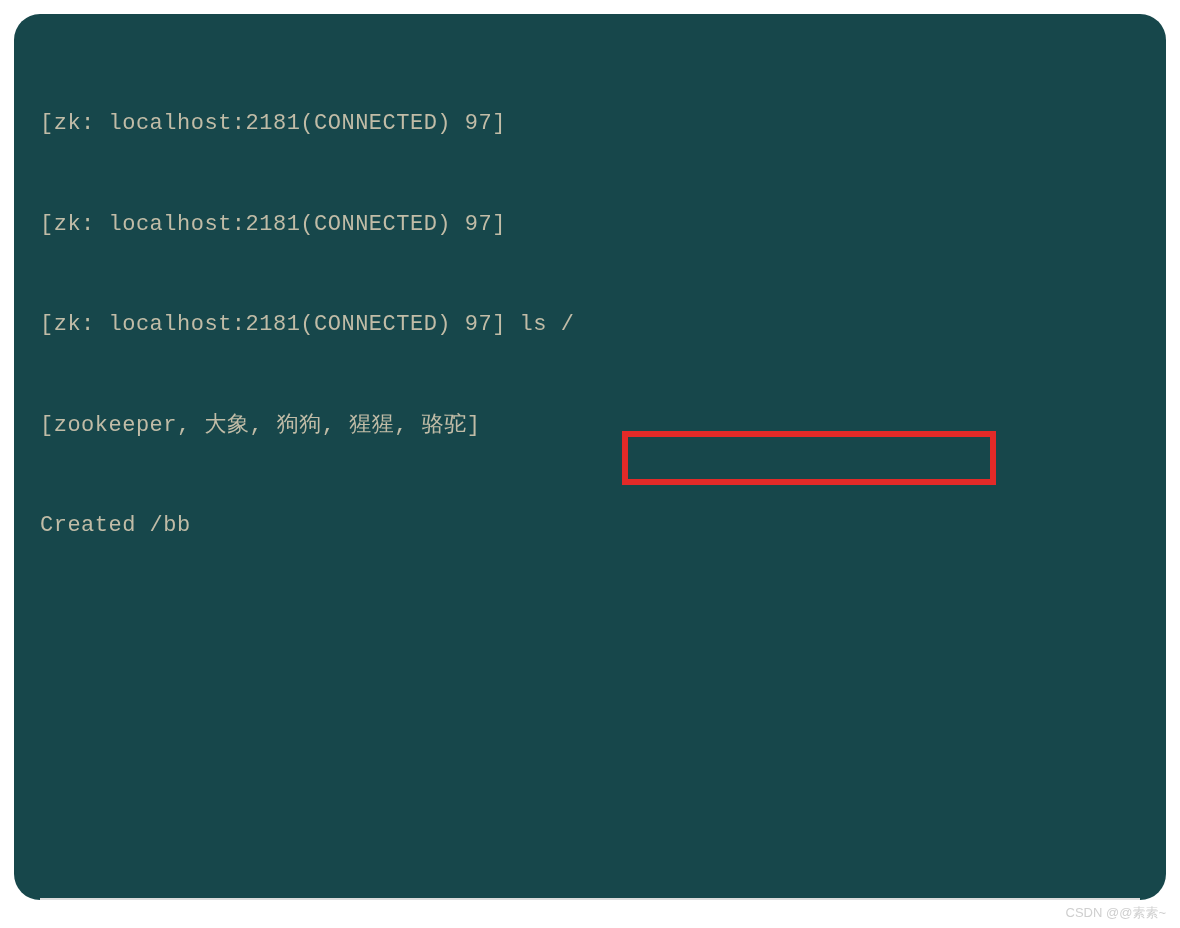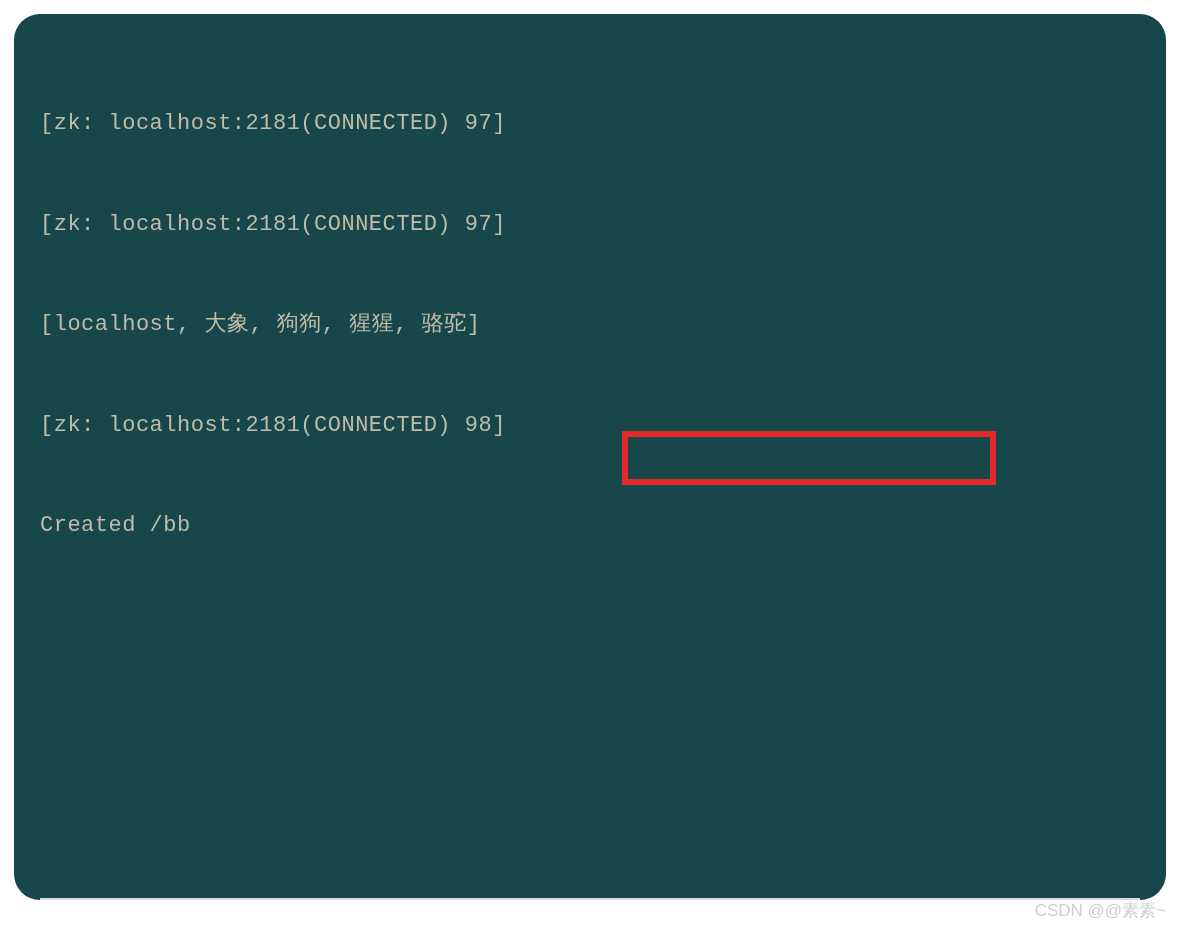--- a/index.html
+++ b/index.html
@@ -53,34 +53,34 @@
       bottom: 0;
       left: 26px;
       right: 26px;
       height: 2px;
       background: #dcdcdc;
     }
     .watermark {
       position: absolute;
       bottom: 6px;
       right: 14px;
-      font-size: 17px;
+      font-size: 13px;
       color: #cfcfcf;
       font-family: Arial, sans-serif;
     }
   </style>
 </head>
 <body>
 
 <div class="terminal">
   <div class="terminal-content">
     <span class="line">[zk: localhost:2181(CONNECTED) 97]</span>
     <span class="line">[zk: localhost:2181(CONNECTED) 97]</span>
-    <span class="line">[localhost, 大象, 狗狗, 猩猩, 骆驼]</span>
-    <span class="line">[zk: localhost:2181(CONNECTED) 98]</span>
+    <span class="line">[zk: localhost:2181(CONNECTED) 97] ls /</span>
+    <span class="line">[zookeeper, 大象, 狗狗, 猩猩, 骆驼]</span>
     <span class="line">Created /bb</span>
     
     
     
     
     
     
     
     
     

